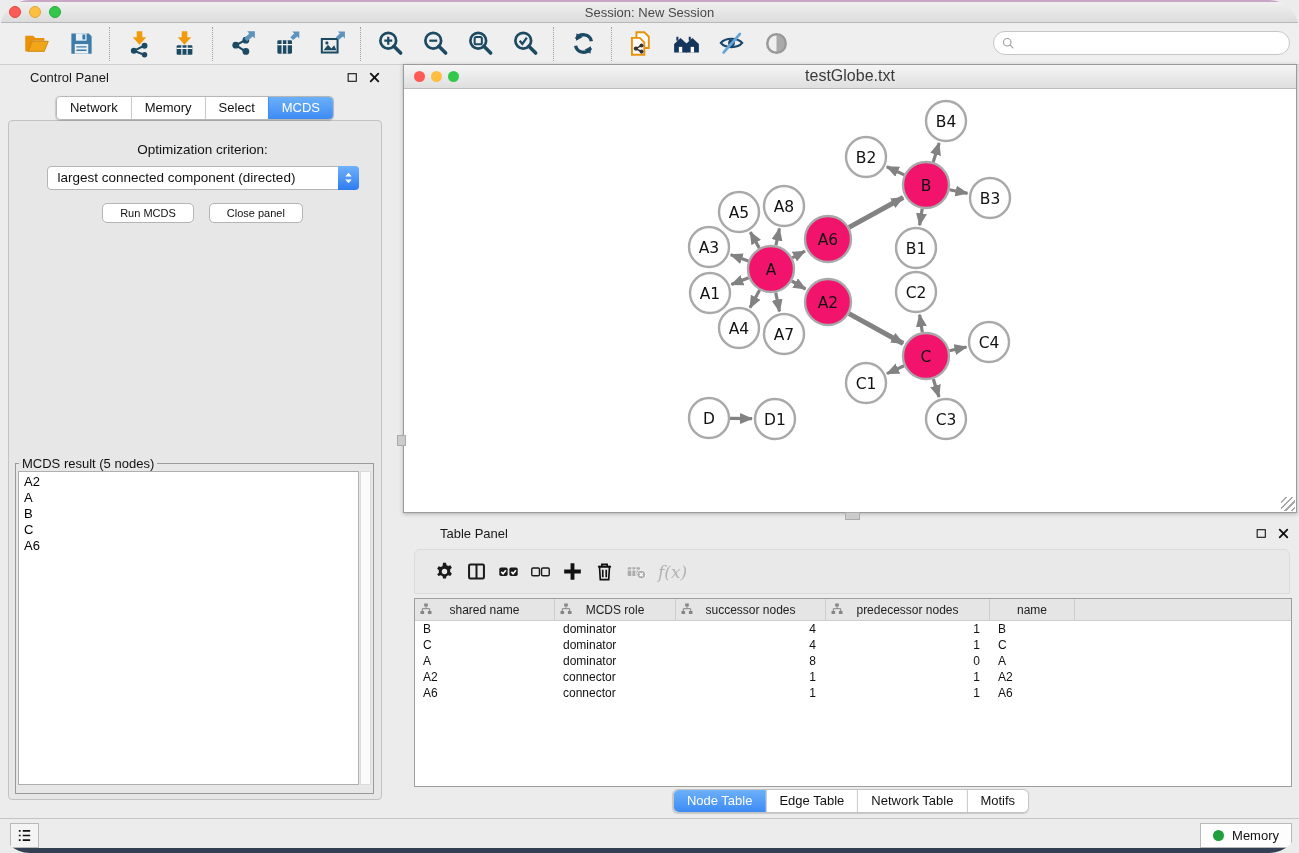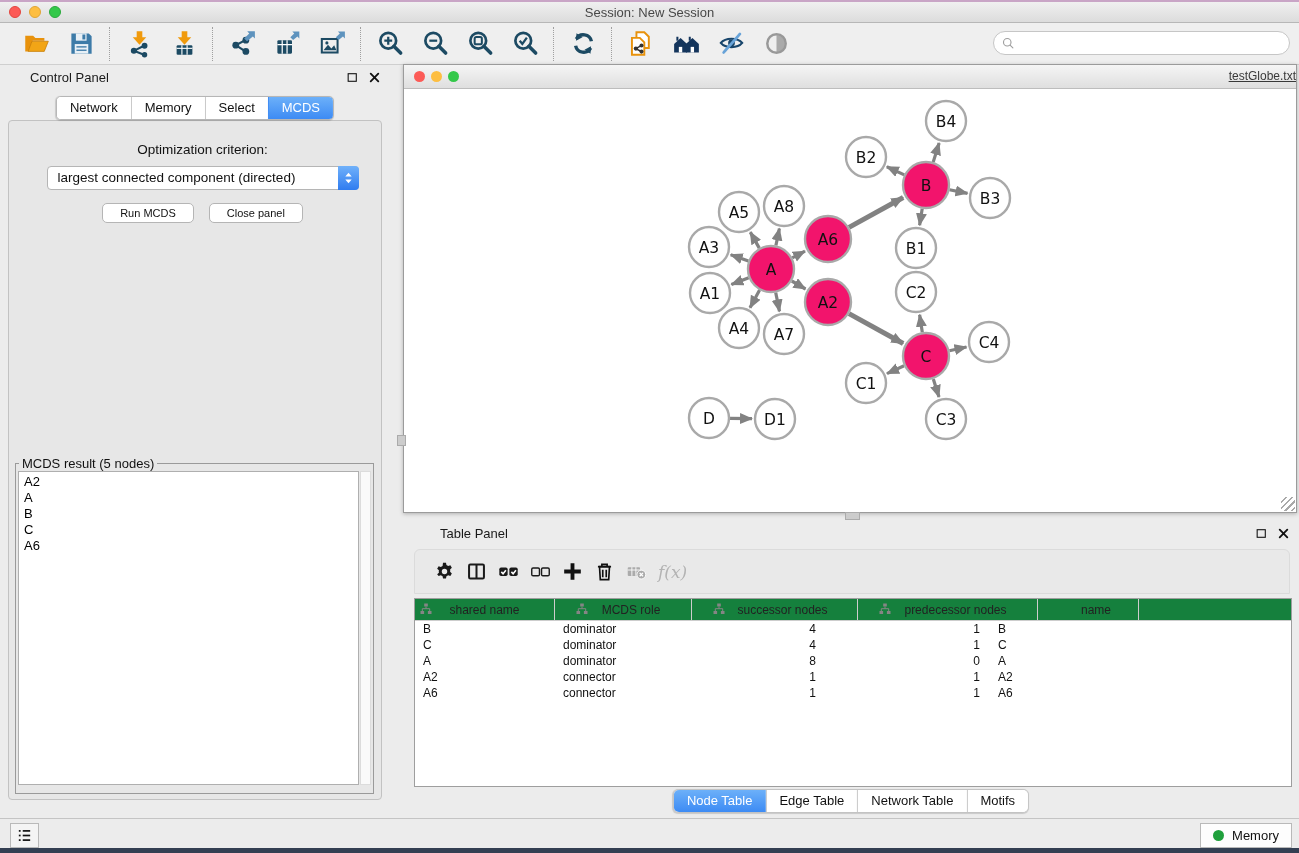--- a/index.html
+++ b/index.html
@@ -1,16 +1,16 @@
 <!DOCTYPE html>
 <html><head>
 <meta charset="utf-8">
 <style>
   html,body{margin:0;padding:0;background:#ECECEC;font-family:"Liberation Sans","DejaVu Sans",sans-serif;}
-  #app{position:relative;width:1299px;height:853px;overflow:hidden;background:#ECECEC;}
+  #app{position:relative;width:1299px;height:853px;overflow:hidden;background:#ECECEC;border-radius:30px;}
 
   
   .desktop-top{position:absolute;top:0;left:0;right:0;height:2px;background:#C9A5C6;}
   .titlebar{position:absolute;top:2px;left:0;right:0;height:20px;background:linear-gradient(#F0F0F0,#DCDCDC);border-bottom:1px solid #B7B7B7;}
   .lights{position:absolute;left:9px;top:4px;display:flex;gap:8px;}
   .light{width:12px;height:12px;border-radius:50%;box-sizing:border-box;}
   .light.red{background:#FC5B57;border:1px solid #E2463F;}
   .light.yellow{background:#FDBE41;border:1px solid #E0A535;}
   .light.green{background:#34C84A;border:1px solid #2BA93D;}
   .title-text{position:absolute;left:0;right:0;top:3px;text-align:center;font-size:13px;color:#484848;}
@@ -48,36 +48,36 @@
   .mcds-fieldset{position:absolute;left:6px;right:7px;top:335px;height:336px;border:1px solid #9A9A9A;margin:0;padding:0;}
   .mcds-fieldset legend{font-size:13px;margin-left:3px;padding:0 3px;color:#111;}
   .mcds-list{position:absolute;left:2px;top:0;right:14px;bottom:2px;background:#FFF;border:1px solid #AFAFAF;font-size:13px;line-height:16px;padding:2px 0 0 5px;overflow:hidden;}
   .mcds-scroll{position:absolute;right:2px;top:0;bottom:2px;width:11px;background:#FAFAFA;border:1px solid #DCDCDC;box-sizing:border-box;}
 
   
   .net-window{position:absolute;left:403px;top:64px;width:894px;height:449px;background:#FFF;border:1px solid #9B9B9B;box-sizing:border-box;box-shadow:0 1px 4px rgba(0,0,0,.25);}
   .net-titlebar{position:relative;height:23px;background:linear-gradient(#F5F5F5,#DFDFDF);border-bottom:1px solid #BDBDBD;}
   .net-lights{position:absolute;left:10px;top:6px;display:flex;gap:6px;}
   .nlight{width:11px;height:11px;border-radius:50%;box-sizing:border-box;}
-  .net-title{text-align:right;font-size:12px;color:#3A3A3A;line-height:22px;text-decoration:underline;}
+  .net-title{text-align:center;font-size:16px;color:#3A3A3A;line-height:22px;}
   .net-canvas{position:absolute;left:0;top:24px;right:0;bottom:0;background:#FFF;overflow:hidden;}
   .resize-grip{position:absolute;right:1px;bottom:1px;width:14px;height:14px;background:
     repeating-linear-gradient(135deg,transparent 0 3px,#A9A9A9 3px 4.5px);}
   .vthumb{position:absolute;left:-7px;top:370px;width:7px;height:9px;background:#CCC;border:1px solid #ABABAB;}
   .hthumb{position:absolute;left:441px;bottom:-8px;width:13px;height:6px;background:#CCC;border:1px solid #ABABAB;}
 
   
   .table-panel{position:absolute;left:403px;top:520px;width:896px;height:298px;}
   .tp-toolbar{position:absolute;left:11px;right:9px;top:29px;height:45px;background:#E9E9E9;border:1px solid #DBDBDB;border-radius:6px 6px 0 0;display:flex;align-items:center;gap:11px;padding-left:19px;box-sizing:border-box;}
   .tp-btn{display:flex;align-items:center;justify-content:center;cursor:pointer;}
   .tp-btn svg{width:21px;height:21px;}
   .tp-btn.disabled{cursor:default;}
   .fx-label{font-family:"DejaVu Serif","Liberation Serif",serif;font-style:italic;font-size:17px;color:#B3B3B3;}
   .tp-table{position:absolute;left:11px;right:7px;top:78px;bottom:31px;background:#FFF;border:1px solid #9E9E9E;overflow:hidden;}
-  .tp-thead{display:flex;height:21px;background:#15803d;border-bottom:1px solid #CDCDCD;gap:16px;}
+  .tp-thead{display:flex;height:21px;background:#e5e5e5;border-bottom:1px solid #CDCDCD;}
   .th{position:relative;display:flex;align-items:center;justify-content:center;font-size:12px;color:#222;border-right:1px solid #CDCDCD;box-sizing:border-box;}
   .th .sort-ic{position:absolute;left:5px;top:4px;width:12px;height:12px;}
   .th.filler{flex:1;border-right:none;}
   .tr{display:flex;height:16px;align-items:center;font-size:12px;color:#111;}
   .td{box-sizing:border-box;padding:0 8px;white-space:nowrap;overflow:hidden;}
   .td.right{text-align:right;padding-right:10px;}
   .tp-tabs{position:absolute;left:50%;bottom:5px;transform:translateX(-50%);display:flex;border:1px solid #C3C3C3;border-radius:6px;overflow:hidden;background:#FFF;height:22px;box-shadow:0 .5px 1px rgba(0,0,0,.15);}
 
   
   .status-bar{position:absolute;left:0;top:818px;right:0;height:30px;background:#ECECEC;border-top:1px solid #C4C4C4;}

